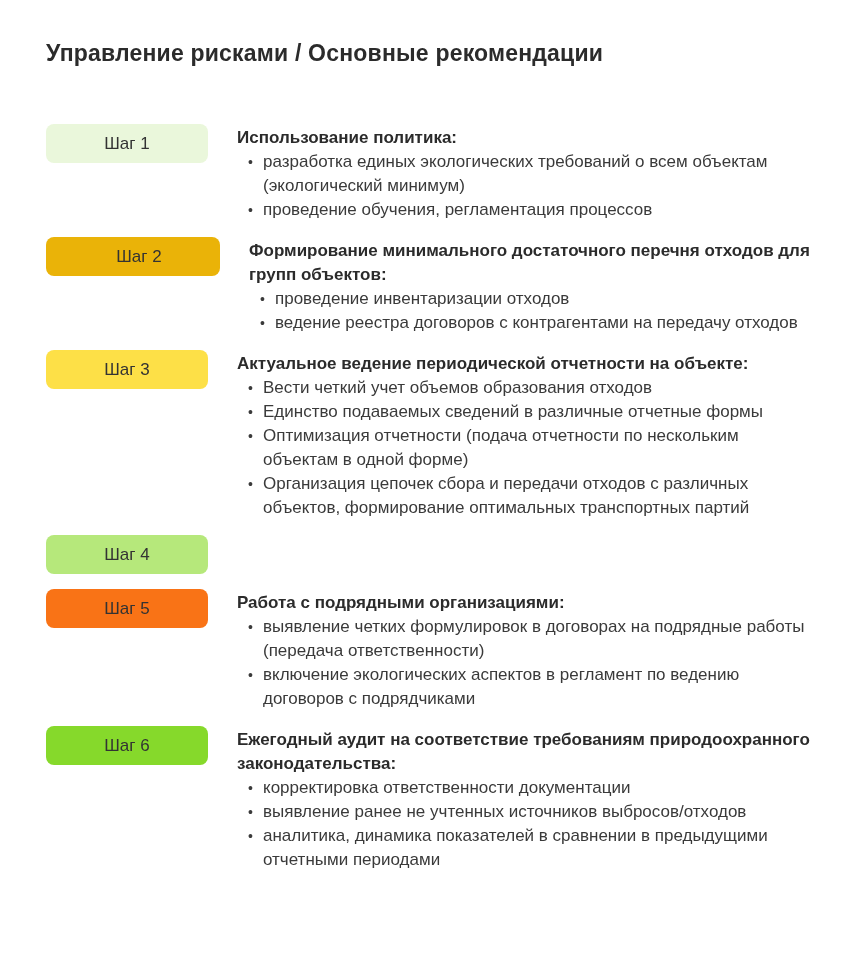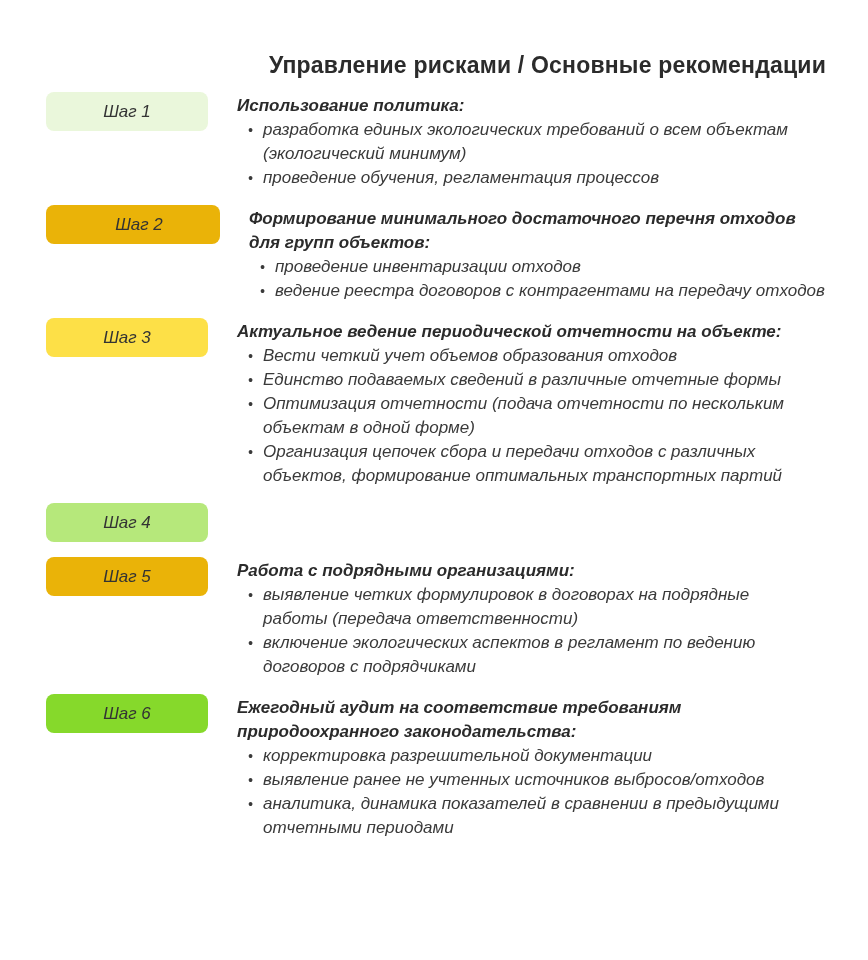--- a/index.html
+++ b/index.html
@@ -14,33 +14,32 @@
     color: #3a3a3a;
     overflow: hidden;
   }
   .page {
     box-sizing: border-box;
     width: 868px;
     height: 960px;
     padding: 38px 30px 0 46px;
   }
   .page-title {
-    margin: 12px;
+    margin: 0;
     font-size: 23px;
     line-height: 30px;
     font-weight: 700;
     color: #2b2b2b;
     letter-spacing: 0.2px;
-    text-align: right;
   }
   .rows {
+    margin-top: 56px;
     display: flex;
     flex-direction: column;
     gap: 15px;
-    font-style: italic;
   }
   .row {
     display: flex;
     align-items: flex-start;
   }
   .badge {
     flex: 0 0 162px;
     height: 39px;
     margin-right: 29px;
     border-radius: 8px;
@@ -124,36 +123,36 @@
           <li>Организация цепочек сбора и передачи отходов с различных объектов, формирование оптимальных транспортных партий</li>
         </ul>
       </div>
     </section>
 
     <section class="row">
       <div class="badge" style="background: rgb(182, 232, 123);">Шаг 4</div>
     </section>
 
     <section class="row">
-      <div class="badge" style="background: #eab308;">Шаг 5</div>
+      <div class="badge" style="background: #f97316;">Шаг 5</div>
       <div class="content">
         <h2 class="step-heading">Работа с подрядными организациями:</h2>
         <ul class="bullets">
           <li>выявление четких формулировок в договорах на подрядные работы (передача ответственности)</li>
           <li>включение экологических аспектов в регламент по ведению договоров с подрядчиками</li>
         </ul>
       </div>
     </section>
 
     <section class="row">
       <div class="badge" style="background: rgb(134, 217, 43);">Шаг 6</div>
       <div class="content">
         <h2 class="step-heading">Ежегодный аудит на соответствие требованиям природоохранного законодательства:</h2>
         <ul class="bullets">
-          <li>корректировка разрешительной документации</li>
+          <li>корректировка ответственности документации</li>
           <li>выявление ранее не учтенных источников выбросов/отходов</li>
           <li>аналитика, динамика показателей в сравнении в предыдущими отчетными периодами</li>
         </ul>
       </div>
     </section>
 
   </div>
 </div>
 
 </body></html>

